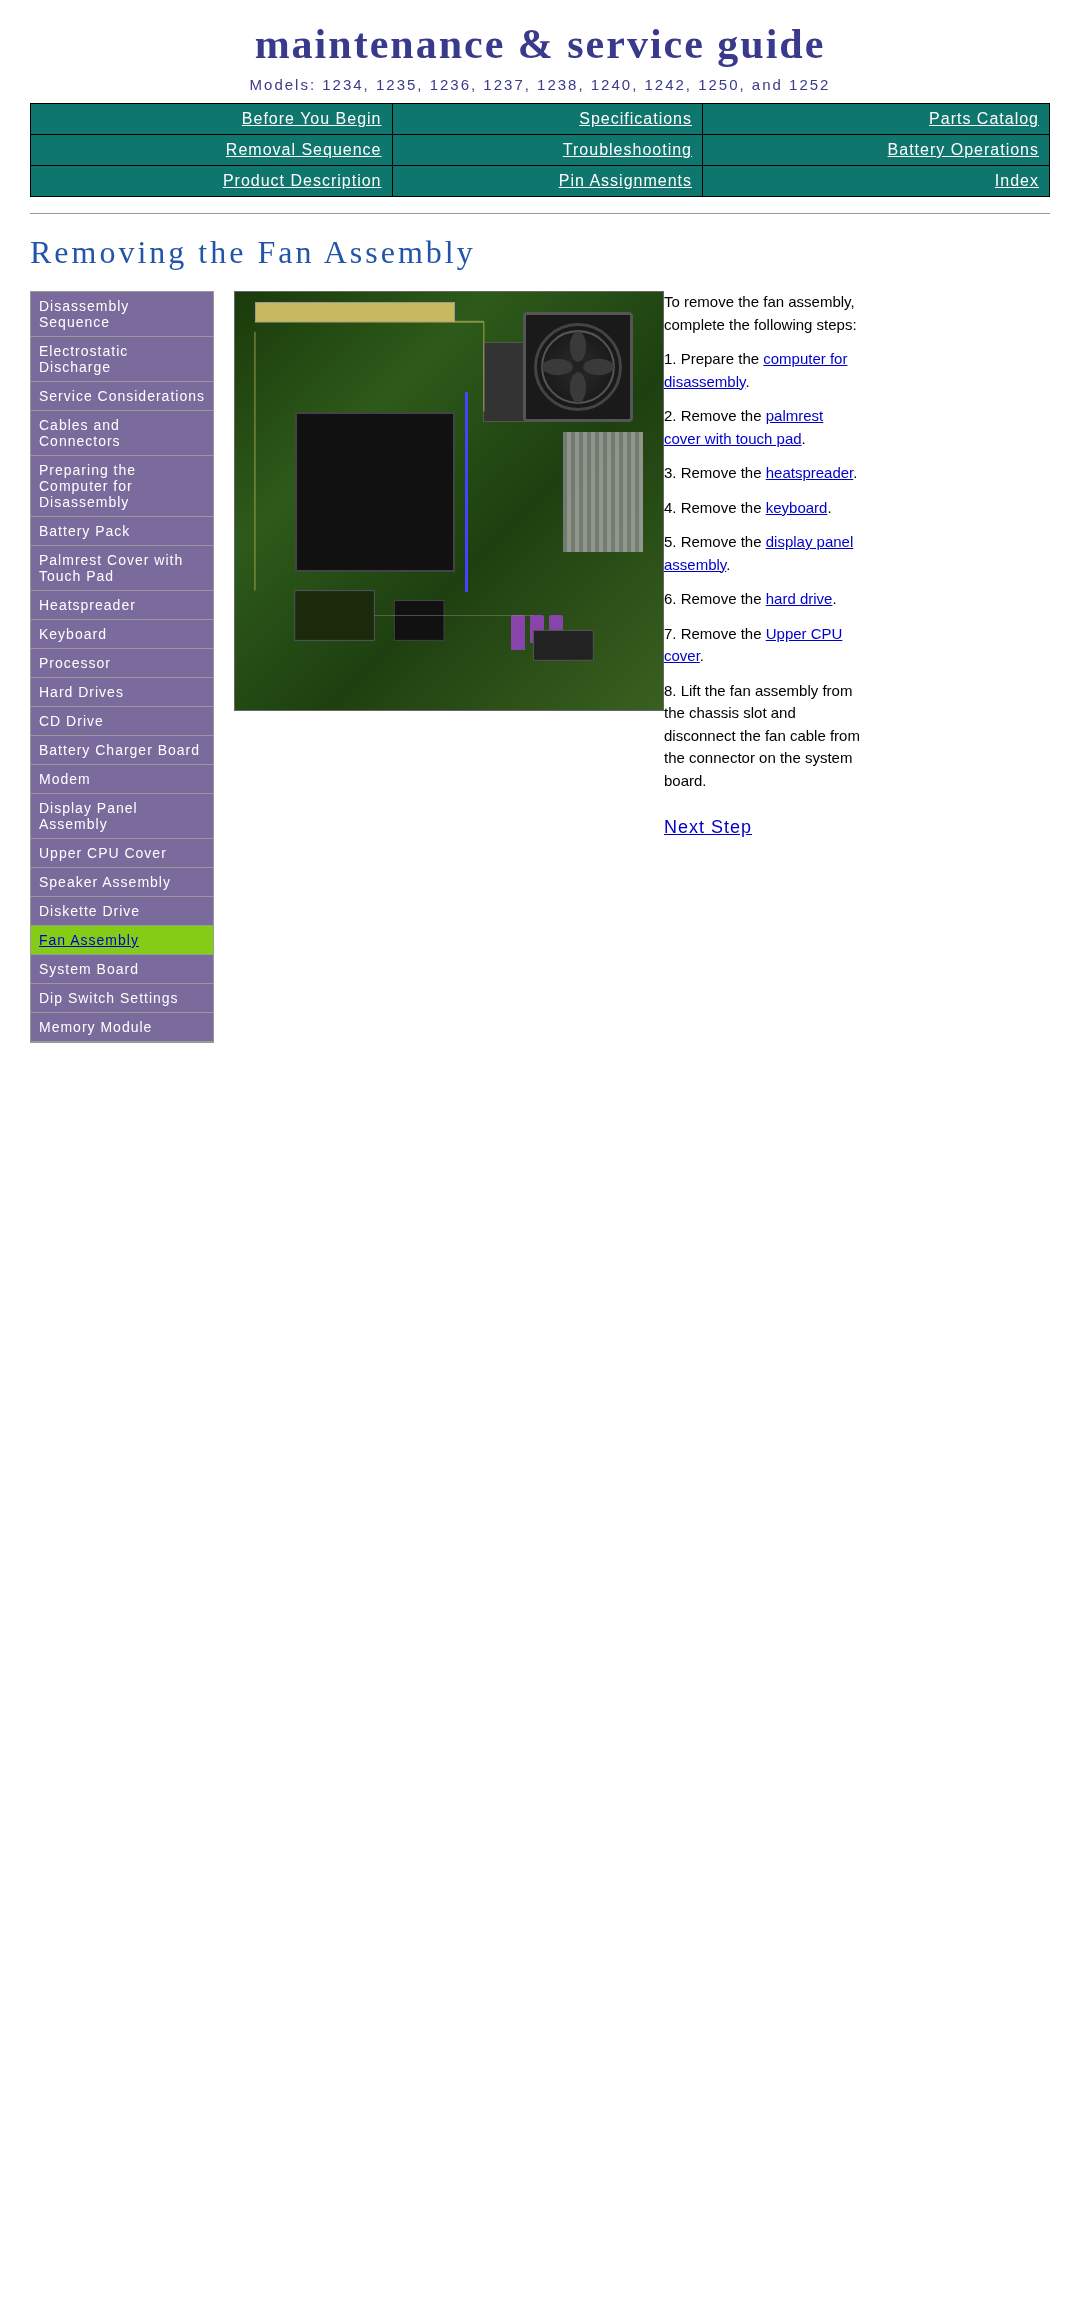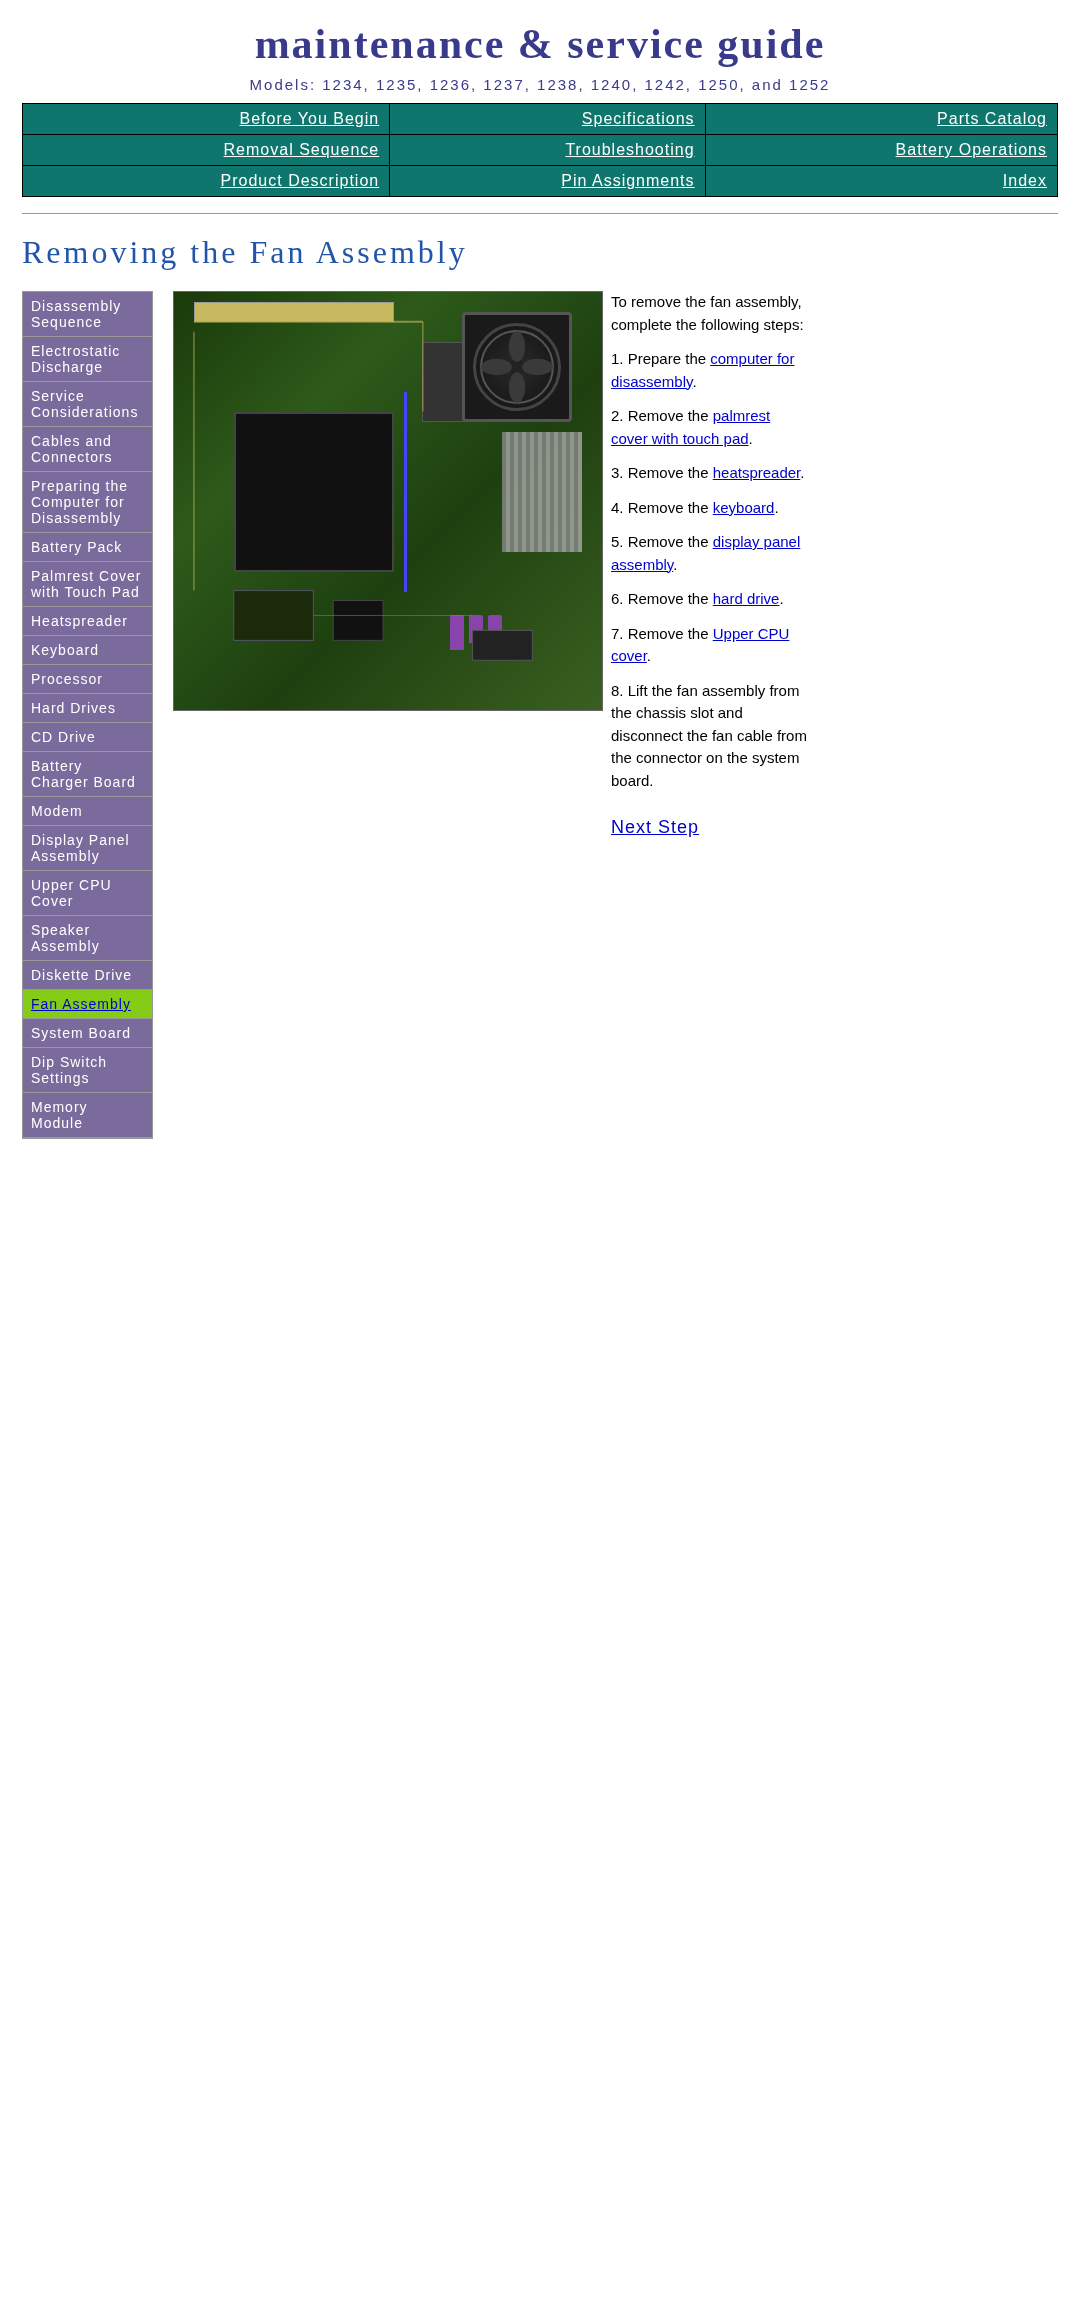--- a/index.html
+++ b/index.html
@@ -6,21 +6,21 @@
     body {
       font-family: Arial, sans-serif;
       background: #ffffff;
       color: #000000;
       width: 1080px;
       min-height: 2297px;
     }
     .page-wrapper {
       max-width: 1080px;
       margin: 0 auto;
-      padding: 20px 22px;
+      padding: 20px 30px;
     }
     .header {
       text-align: center;
       margin-bottom: 10px;
     }
     .header-title {
       font-size: 42px;
       color: #3a3a8c;
       font-weight: bold;
       font-family: Georgia, serif;
@@ -69,21 +69,21 @@
       font-weight: normal;
       margin-bottom: 20px;
       margin-top: 8px;
     }
     .content-area {
       display: flex;
       gap: 0;
       align-items: flex-start;
     }
     .sidebar {
-      width: 131px;
+      width: 184px;
       flex-shrink: 0;
       border: 1px solid #999;
     }
     .sidebar-item {
       background: #7b6b9c;
       border-bottom: 1px solid #999;
       padding: 6px 8px;
     }
     .sidebar-item.active {
       background: #84cc16;
@@ -223,21 +223,21 @@
     .next-step-link {
       display: inline-block;
       margin-top: 10px;
       color: #0000cc;
       text-decoration: underline;
       font-size: 18px;
       letter-spacing: 1px;
     }
     .content-row {
       display: flex;
-      gap: 8px;
+      gap: 0;
       align-items: flex-start;
     }
   </style>
 </head>
 <body>
 
 <div class="page-wrapper">
 
   <div class="header">
     <div class="header-title">maintenance &amp; service guide</div>

